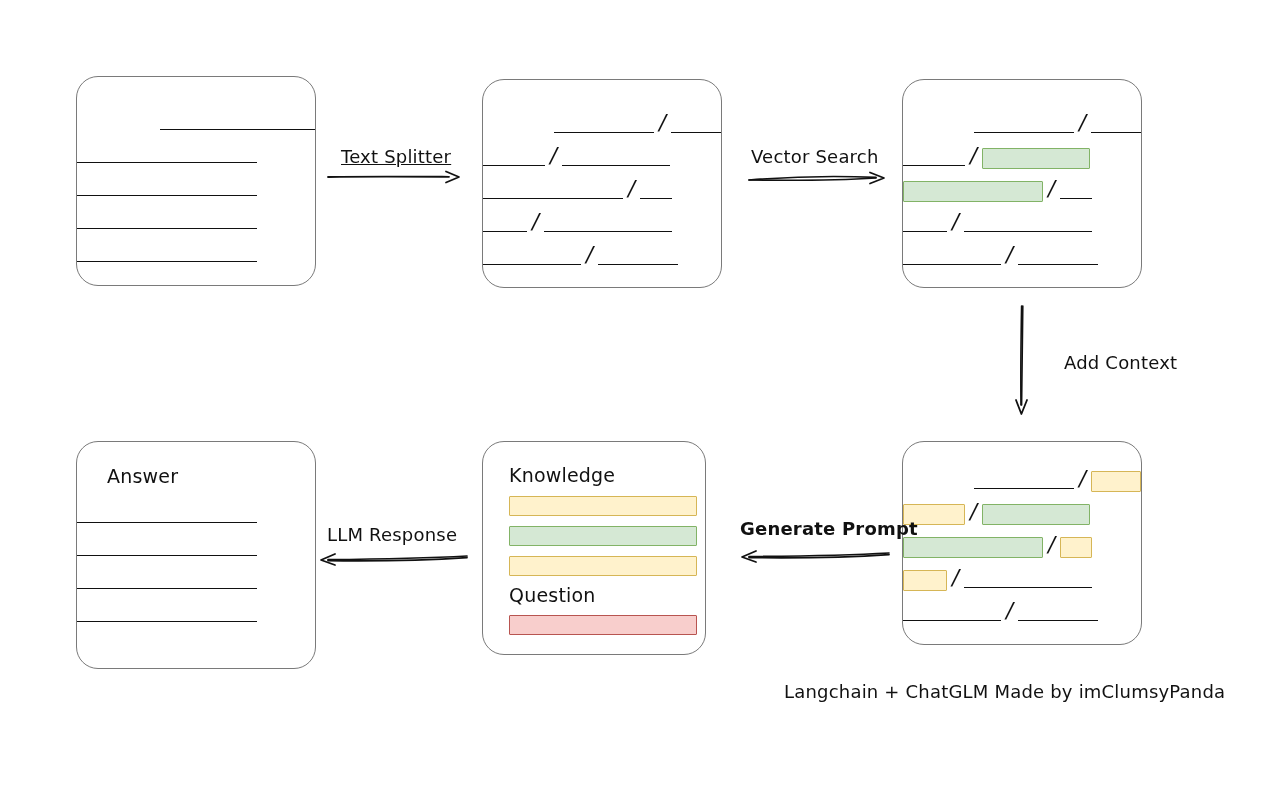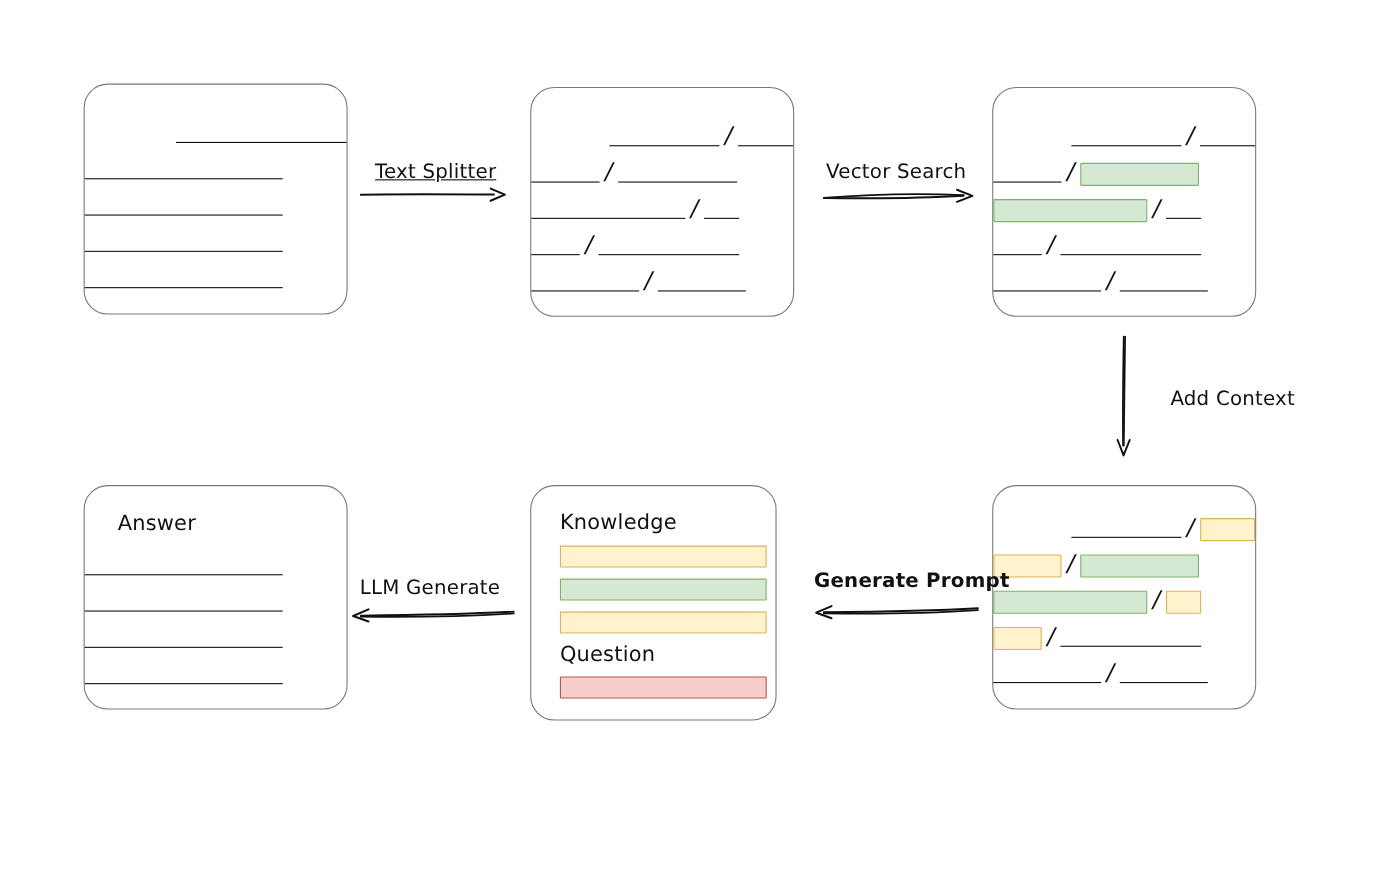--- a/index.html
+++ b/index.html
@@ -296,36 +296,37 @@
     </div>
   </div>
 
   <div class="arrow" style="left:320px; top:548px; width:148px; height:20px;">
     <svg width="148" height="20" viewBox="0 0 148 20" aria-hidden="true">
       <path d="M147,8 C104,10.4 54,11.2 8,11.6" fill="none" stroke="#111" stroke-width="1.7" stroke-linecap="round"></path>
       <path d="M147,9.6 C104,12.4 54,13.2 8,12.6" fill="none" stroke="#111" stroke-width="1.7" stroke-linecap="round"></path>
       <path d="M15,6 L1,12 L15,17" fill="none" stroke="#111" stroke-width="1.8" stroke-linejoin="round" stroke-linecap="round"></path>
     </svg>
   </div>
-  <div class="arrow-label" style="left:327px; top:524px;">LLM Generate</div>
-
-  <div class="doc-box" style="left:76px; top:441px; width:240px; height:204px;">
+  <div class="arrow-label" style="left:327px; top:524px;">LLM Response</div>
+
+  <div class="doc-box" style="left:76px; top:441px; width:240px; height:228px;">
     <div class="box-inner">
       <div class="box-label" style="left:30px; top:23px;">Answer</div>
       <div class="box-inner" id="lines-answer" style="top:56px; padding:0 30px;">
           <div class="line-row" style="top: 6px;">
             <span class="seg rule" style="width: 180px;"></span>
           </div>
           <div class="line-row" style="top: 39px;">
             <span class="seg rule" style="width: 180px;"></span>
           </div>
           <div class="line-row" style="top: 72px;">
             <span class="seg rule" style="width: 180px;"></span>
           </div>
           <div class="line-row" style="top: 105px;">
             <span class="seg rule" style="width: 180px;"></span>
           </div>
         </div>
     </div>
   </div>
 
+  <div class="footer-note" style="left:784px; top:681px;">Langchain + ChatGLM Made by imClumsyPanda</div>
 
 </div>
 
 </body></html>

